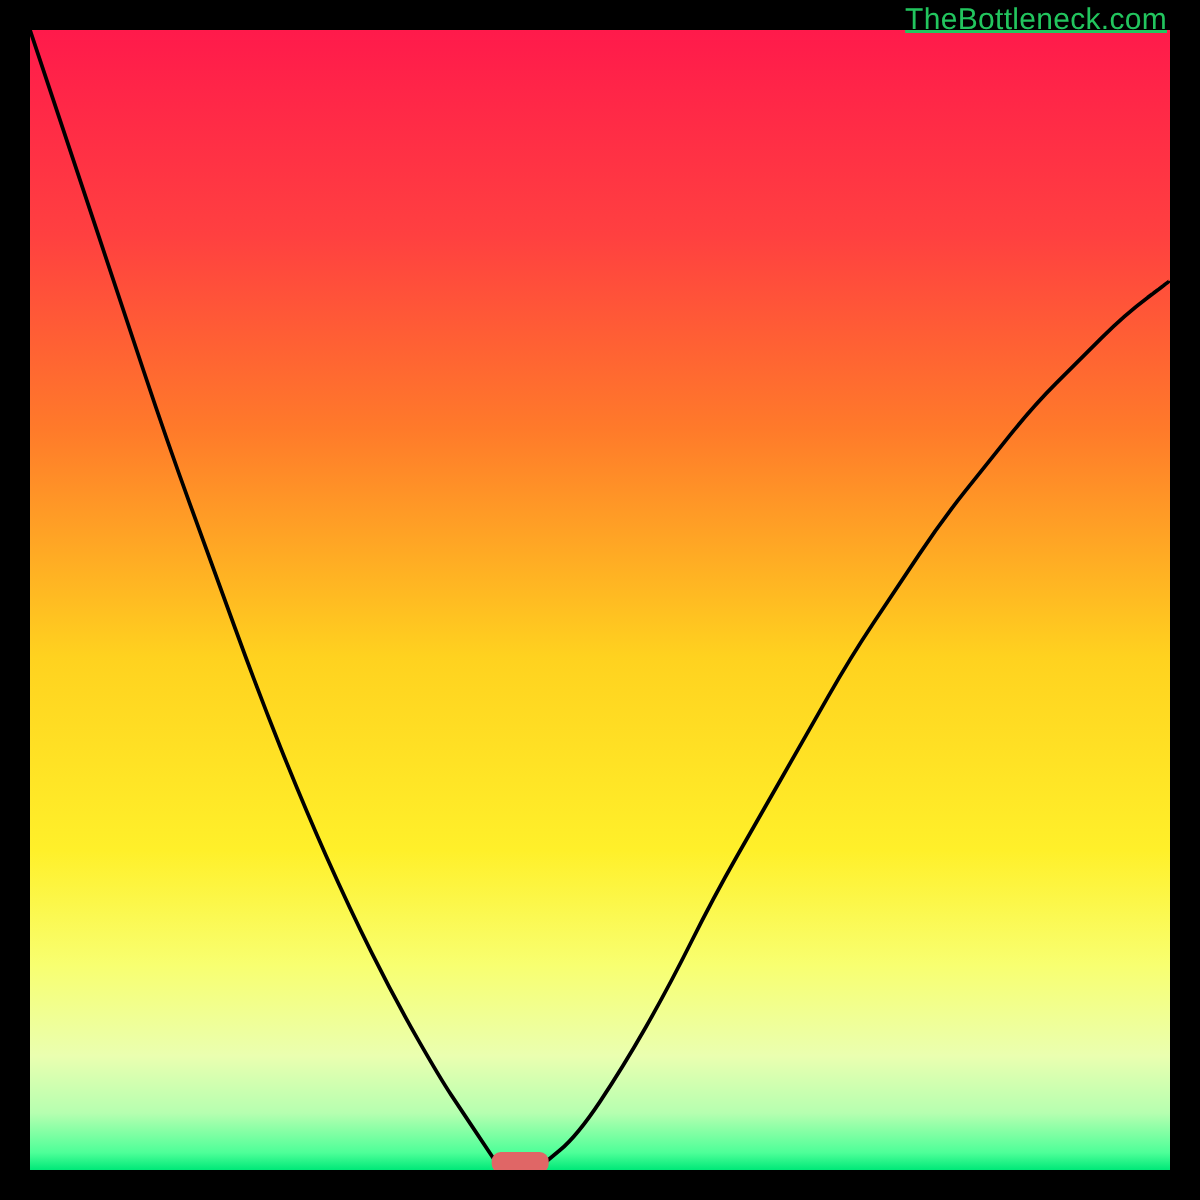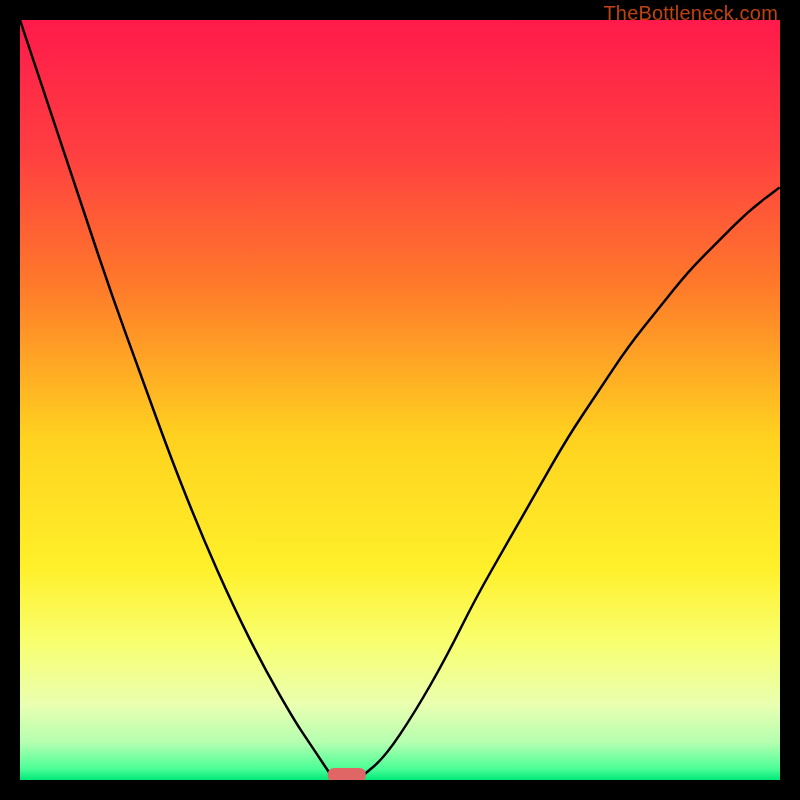--- a/index.html
+++ b/index.html
@@ -16,25 +16,26 @@
     left: 20px;
     top: 20px;
     width: 760px;
     height: 760px;
     background: #000;
   }
   .watermark {
     position: absolute;
     top: 2px;
     right: 22px;
-    color: #c2410c;
+    color: #22c55e;
     font-size: 20px;
     font-weight: 500;
     letter-spacing: 0.2px;
     z-index: 10;
+    text-decoration: underline;
   }
   svg {
     display: block;
   }
 </style>
 </head>
 <body>
 
 <div class="watermark">TheBottleneck.com</div>
 

